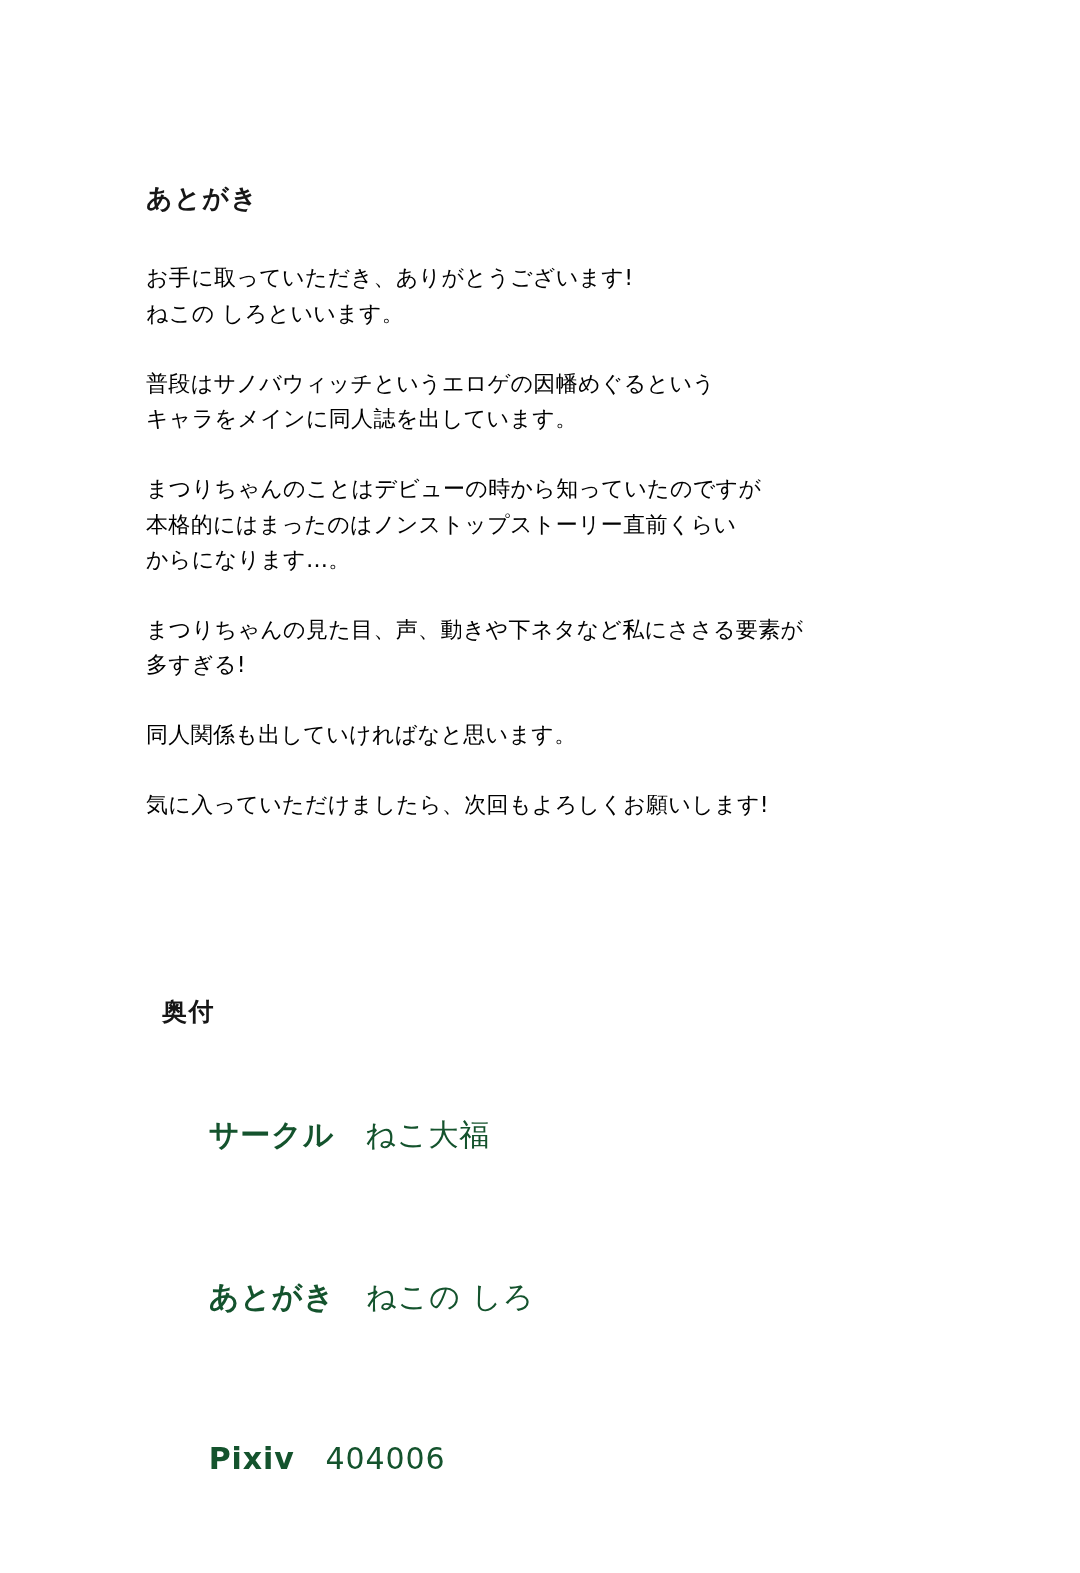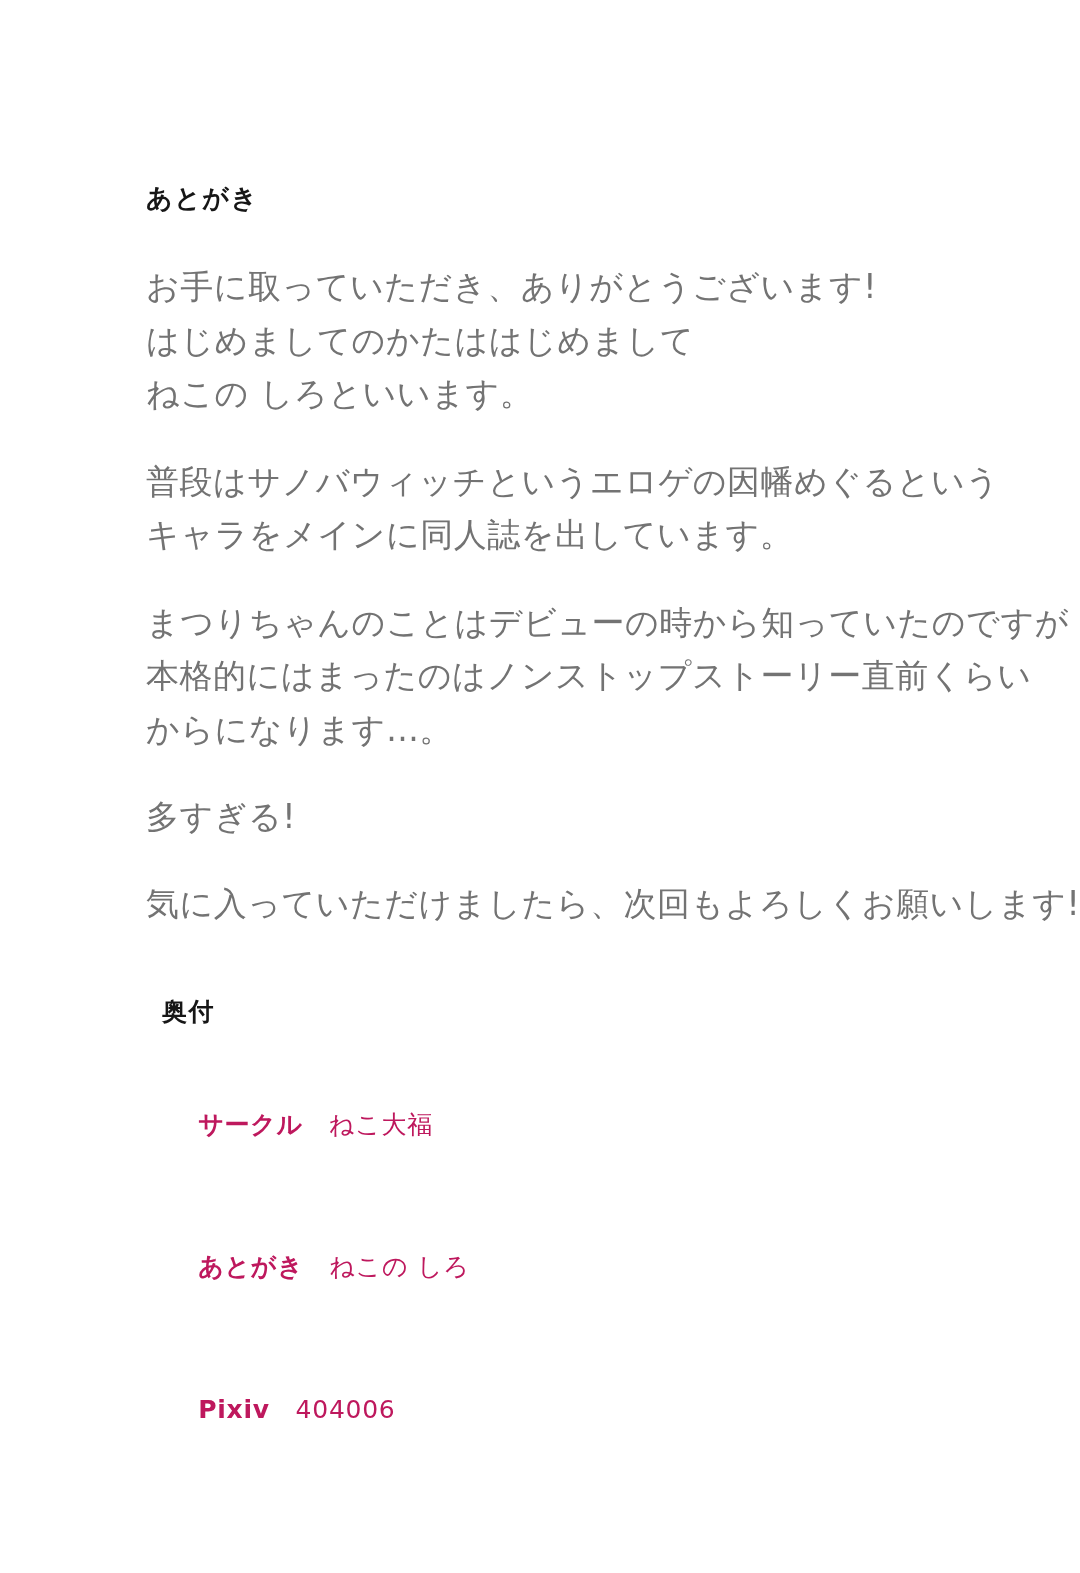--- a/index.html
+++ b/index.html
@@ -31,24 +31,24 @@
   }
   .heading {
     font-size: 26px;
     font-weight: 600;
     letter-spacing: 0.06em;
     color: #161616;
     margin: 0 0 44px 0;
     line-height: 1.4;
   }
   .para {
-    font-size: 33px;
+    font-size: 22px;
     line-height: 1.62;
     letter-spacing: 0.015em;
-    color: #737373;
+    color: #000000;
     margin: 4px 0 34px 0;
     font-weight: 500;
   }
   .para:last-child {
     margin-bottom: 0;
   }
   .para .line {
     display: block;
     white-space: pre;
   }
@@ -60,24 +60,24 @@
     width: 860px;
   }
   .colophon-heading {
     font-size: 25px;
     font-weight: 600;
     letter-spacing: 0.06em;
     color: #161616;
     margin: 0 0 48px 16px;
   }
   .credit-row {
-    font-size: 25px;
+    font-size: 30px;
     line-height: 1.3;
     letter-spacing: 0.03em;
-    color: #be185d;
+    color: #14532d;
     margin: 0 0 45px 0;
     font-weight: 500;
     white-space: pre;
   }
   .credit-row:last-child {
     margin-bottom: 0;
   }
   .credit-label {
     font-weight: 600;
   }
@@ -88,40 +88,41 @@
 </head>
 <body>
 
 <div class="page">
 
   <section class="afterword">
     <h1 class="heading">あとがき</h1>
 
     <p class="para">
       <span class="line">お手に取っていただき、ありがとうございます!</span>
-      <span class="line">はじめましてのかたははじめまして</span>
       <span class="line">ねこの しろといいます。</span>
     </p>
 
     <p class="para">
       <span class="line">普段はサノバウィッチというエロゲの因幡めぐるという</span>
       <span class="line">キャラをメインに同人誌を出しています。</span>
     </p>
 
     <p class="para">
       <span class="line">まつりちゃんのことはデビューの時から知っていたのですが</span>
       <span class="line">本格的にはまったのはノンストップストーリー直前くらい</span>
       <span class="line">からになります…。</span>
     </p>
 
     <p class="para">
+      <span class="line">まつりちゃんの見た目、声、動きや下ネタなど私にささる要素が</span>
       <span class="line">多すぎる!</span>
     </p>
 
     <p class="para">
+      <span class="line">同人関係も出していければなと思います。</span>
     </p>
 
     <p class="para">
       <span class="line">気に入っていただけましたら、次回もよろしくお願いします!</span>
     </p>
   </section>
 
   <section class="colophon">
     <h2 class="colophon-heading">奥付</h2>
 

